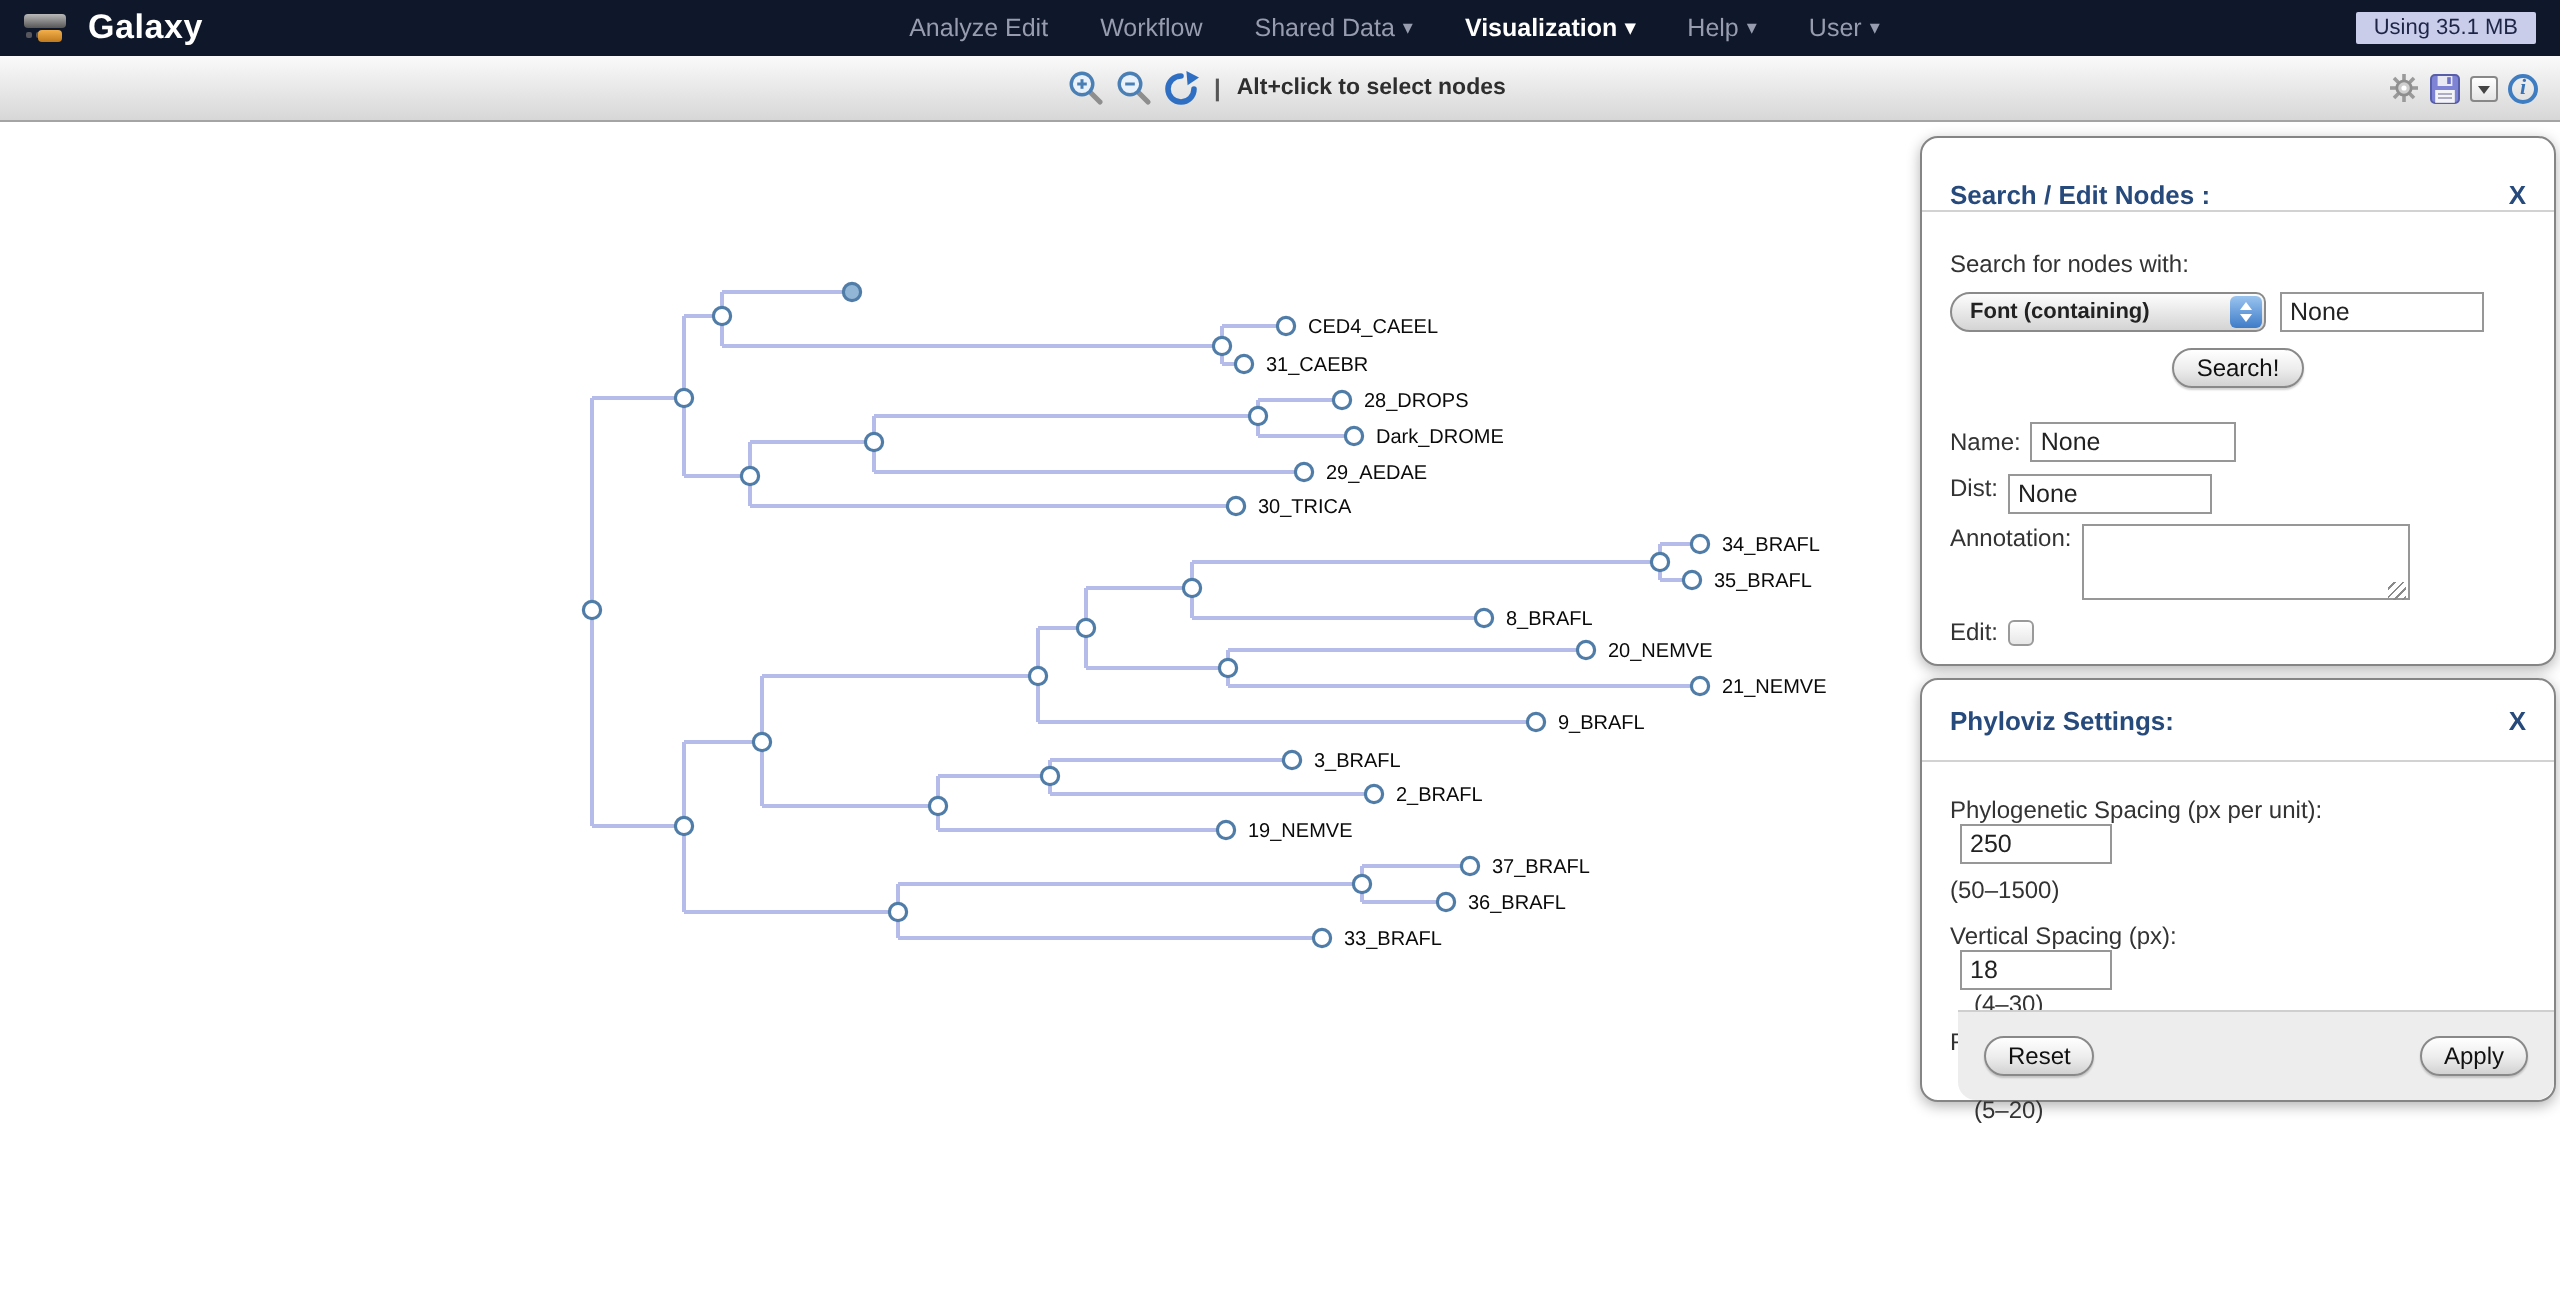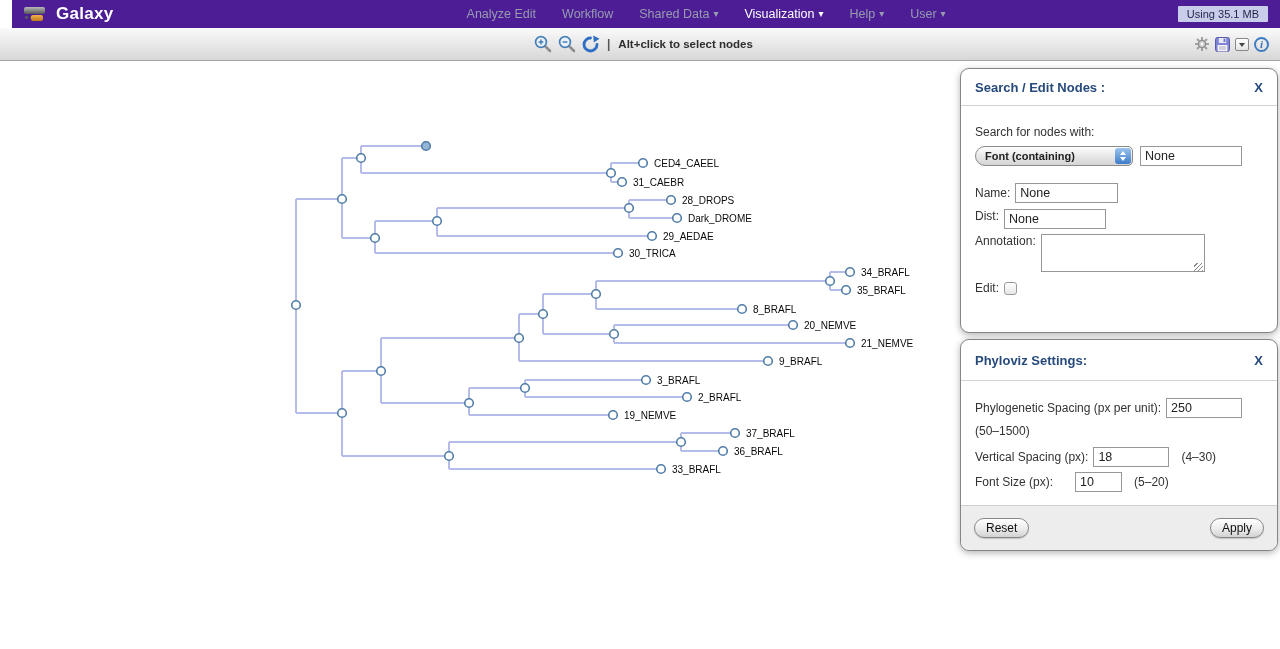--- a/index.html
+++ b/index.html
@@ -1,29 +1,29 @@
 <!DOCTYPE html>
 <html><head>
 <meta charset="utf-8">
 <style>
   * { margin:0; padding:0; box-sizing:border-box; }
   html,body { width:1280px; height:649px; font-family:"Liberation Sans",sans-serif; background:#fff; overflow:hidden; }
   .screen { position:relative; width:1280px; height:649px; background:#fff; overflow:hidden; }
 
   
-  .masthead { position:absolute; top:0; left:12px; right:0; height:28px; background:#4c1d95; display:flex; align-items:center; }
+  .masthead { position:absolute; top:0; left:0; right:0; height:28px; background:#0f172a; display:flex; align-items:center; }
   .logo { position:relative; width:26px; height:22px; margin-left:11px; cursor:pointer; flex:none; }
   .logo .bar-top { position:absolute; left:1px; top:4px; width:21px; height:7px; border-radius:2px; background:linear-gradient(#b9b9b9,#565656); }
   .logo .dot1 { position:absolute; left:2px; top:13px; width:3px; height:3px; border-radius:1px; background:#55565e; }
   .logo .dot2 { position:absolute; left:7px; top:13px; width:3px; height:3px; border-radius:1px; background:#55565e; }
   .logo .bar-orange { position:absolute; left:8px; top:12px; width:12px; height:6px; border-radius:2px; background:linear-gradient(#f2b04a,#c07a1d); }
   .brand { color:#ffffff; font-weight:bold; font-size:17px; margin-left:7px; letter-spacing:0.3px; }
   .nav { display:flex; align-items:center; margin-left:340px; }
   .nav-item { color:#979caf; font-size:12.5px; padding:0 13px; cursor:pointer; white-space:nowrap; }
-  .nav-item.active { color:#ffffff; font-weight:normal; }
+  .nav-item.active { color:#ffffff; font-weight:bold; }
   .caret { display:inline-block; margin-left:4px; }
   .caret::after { content:"▾"; font-size:10px; position:relative; top:-1px; }
   .usage-badge { margin-left:auto; margin-right:12px; background:#c9cdea; color:#1d2547; font-size:11px; padding:2px 9px; border-radius:1px; cursor:pointer;text-align:center; }
 
   
   .toolbar { position:absolute; top:28px; left:0; right:0; height:33px; background:linear-gradient(#fafafa,#d7d7d7); border-bottom:1px solid #a4a4a4; }
   .toolbar-title { position:absolute; left:8px; top:0; line-height:32px; font-size:11.5px; font-weight:bold; color:#2e2e2e; }
   .toolbar-center { position:absolute; left:533px; top:0; height:32px; display:flex; align-items:center; gap:3px; }
   .hint-sep { font-size:12px; font-weight:bold; color:#555; margin:0 5px 0 4px; }
   .hint { font-size:11.5px; font-weight:bold; color:#2e2e2e; white-space:nowrap; }
@@ -37,21 +37,21 @@
   
   .content { position:absolute; top:61px; left:0; right:0; bottom:0; background:#fff; }
   svg text { font-family:"Liberation Sans",sans-serif; }
 
   
   .panel { position:absolute; left:960px; width:318px; background:#fff; border:1px solid #858585; border-radius:9px; box-shadow:0 2px 7px rgba(0,0,0,0.3); }
   .panel-header { display:flex; align-items:center; justify-content:space-between; padding:0 14px; border-bottom:1px solid #d2d2d2; }
   .panel-title { font-size:13px; font-weight:bold; color:#274a7c; }
   .panel-close { font-size:13px; font-weight:bold; color:#274a7c; cursor:pointer; }
   .search-panel { top:7px; height:265px; }
-  .search-panel .panel-header { height:37px; }
+  .search-panel .panel-header { height:37px;align-items:flex-end; }
   .settings-panel { top:278px; height:212px; }
   .settings-panel .panel-header { height:41px; }
   .panel-body { padding:0 14px; font-size:12px; color:#333; }
 
   .search-label { margin-top:19px; }
   .search-row { margin-top:7px; display:flex; align-items:center; gap:7px; }
   .aqua-select { position:relative; width:158px; height:20px; border:1px solid #8a8a8a; border-radius:10px 5px 5px 10px; background:linear-gradient(#fdfdfd,#d4d4d4); font-size:11px; font-weight:bold; color:#222; line-height:18px; padding-left:9px; cursor:pointer; flex:none; }
   .aqua-select .stepper { position:absolute; right:1px; top:1px; bottom:1px; width:16px; border-radius:3px; background:linear-gradient(#9ac4ef,#3e7cc8); display:flex; flex-direction:column; align-items:center; justify-content:center; }
   .stepper::before { content:""; border:3px solid transparent; border-bottom:4px solid #fff; margin-bottom:1px; }
   .stepper::after  { content:""; border:3px solid transparent; border-top:4px solid #fff; margin-top:1px; }
@@ -61,24 +61,24 @@
   .search-btn-row { margin-top:8px; text-align:center; }
   .aqua-btn { font-size:12px; color:#111; padding:2px 11px; border:1px solid #898989; border-radius:11px; background:linear-gradient(#ffffff,#ececec 55%,#d2d2d2); box-shadow:0 1px 1px rgba(0,0,0,0.18); cursor:pointer; font-family:inherit; }
   .field-row { display:flex; align-items:flex-start; gap:5px; }
   .fr-name { margin-top:17px; align-items:center; } .fr-dist { margin-top:6px; align-items:flex-start; } .fr-ann { margin-top:5px; } .fr-edit { margin-top:6px; align-items:flex-end; }
   .textarea-wrap { position:relative; }
   .ui-textarea { width:164px; height:38px; border:1px solid #979797; resize:none; font-family:inherit; font-size:12px; }
   .resize-grip { position:absolute; right:2px; bottom:3px; width:9px; height:9px; cursor:nwse-resize;
     background:repeating-linear-gradient(135deg, transparent 0 2px, #8a8a8a 2px 3px); }
   .aqua-check { width:13px; height:13px; border:1px solid #9a9a9a; border-radius:3px; background:linear-gradient(#ffffff,#e7e7e7); display:inline-block; cursor:pointer; }
 
-  .settings-row { display:flex; align-items:center; }
+  .settings-row { display:flex; align-items:flex-start;flex-direction:column; }
   .sr1 { margin-top:17px; } .settings-range { margin-top:6px; } .sr2 { margin-top:9px; } .sr3 { margin-top:5px; }
   .range-inline { margin-left:12px; }
-  .panel-footer { position:absolute; left:0; right:0; bottom:0; height:45px; background:#ededed; border-top:1px solid #cfcfcf; border-radius:0 0 9px 9px; display:flex; align-items:center; justify-content:space-between; padding:0 13px; }
+  .panel-footer { position:absolute; left:18px; right:0; bottom:0; height:45px; background:#ededed; border-top:1px solid #cfcfcf; border-radius:0 0 9px 9px; display:flex; align-items:center; justify-content:space-between; padding:0 13px; }
 </style>
 </head>
 <body>
 
 <div class="screen">
 
   <div class="masthead">
     <span class="logo">
       <span class="bar-top"></span>
       <span class="dot1"></span>
@@ -276,20 +276,23 @@
       </div>
       <div class="panel-body">
         <div class="search-label">Search for nodes with:</div>
         <div class="search-row">
           <span class="aqua-select">
             <span>Font (containing)</span>
             <span class="stepper"></span>
           </span>
           <input class="ui-input w-search" value="None" style="">
         </div>
+        <div class="search-btn-row">
+          <button class="aqua-btn">Search!</button>
+        </div>
         <div class="field-row fr-name">
           <span>Name:</span>
           <input class="ui-input w-name" value="None" style="">
         </div>
         <div class="field-row fr-dist">
           <span>Dist:</span>
           <input class="ui-input w-dist" value="None" style="">
         </div>
         <div class="field-row fr-ann">
           <span>Annotation:</span>

